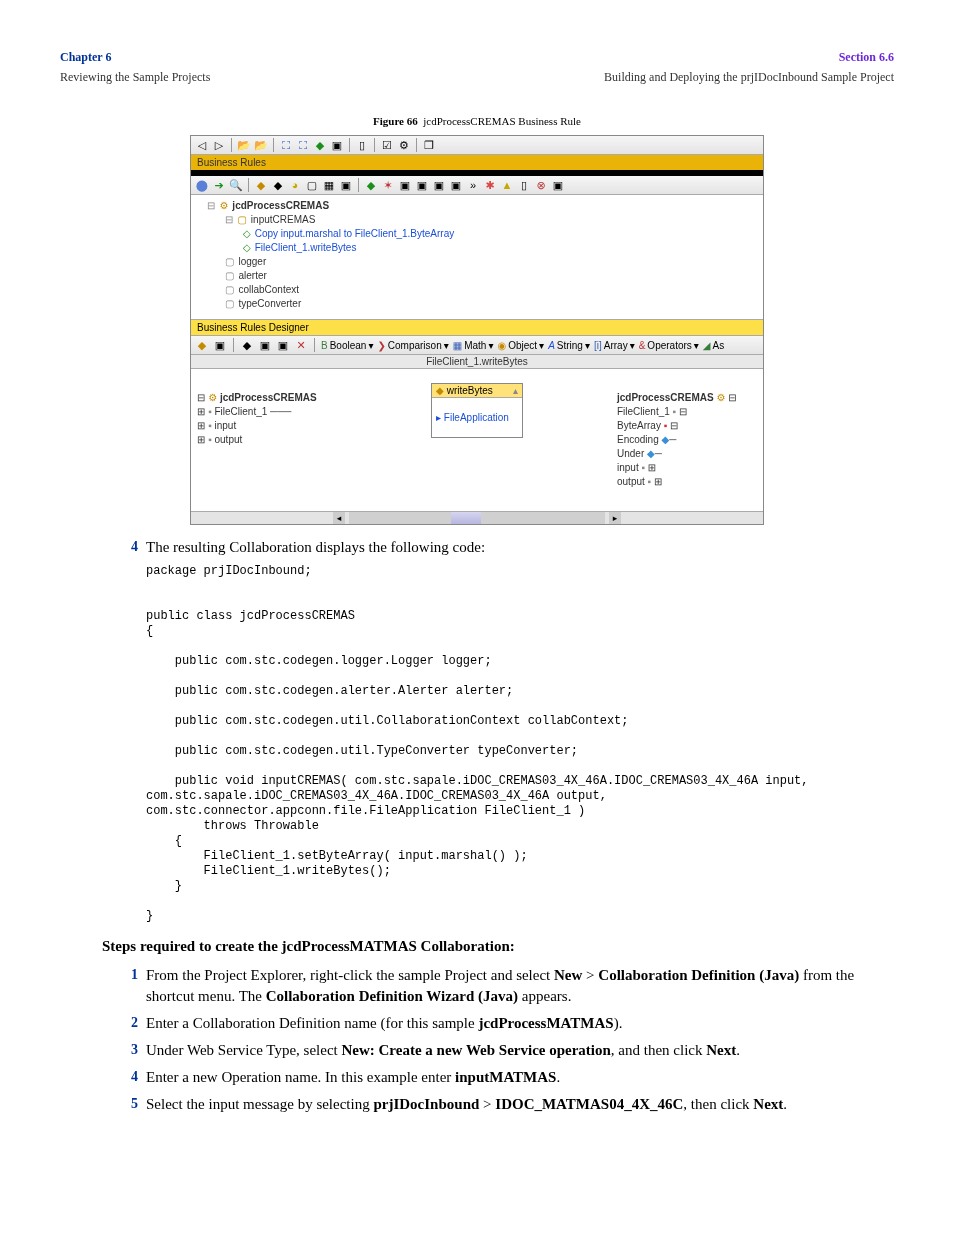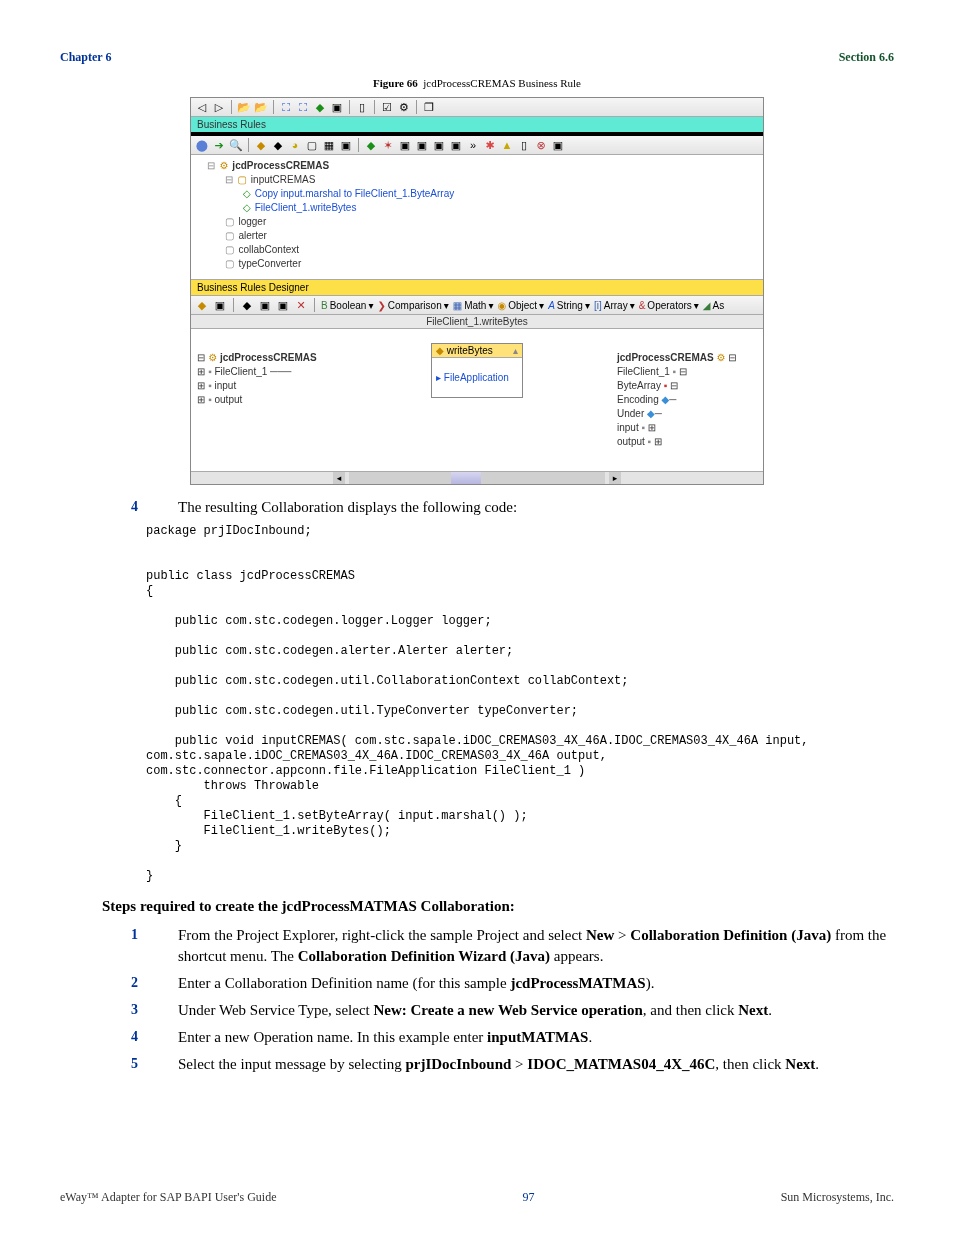--- a/index.html
+++ b/index.html
@@ -14,28 +14,28 @@
     width: 954px;
     min-height: 1235px;
     padding: 50px 60px 40px 60px;
     box-sizing: border-box;
     position: relative;
   }
   .header-row {
     display: flex;
     justify-content: space-between;
     font-size: 12px;
-    margin-bottom: 12px;
+    margin-bottom: 5px;
   }
   .header-left-title {
     color: #003399;
     font-weight: bold;
   }
   .header-right-title {
-    color: #14532d;
+    color: #6d28d9;
     font-weight: bold;
   }
   .header-sub {
     color: #333;
     font-size: 12px;
     display: flex;
     justify-content: space-between;
     border-bottom: none;
     margin-bottom: 30px;
   }
@@ -61,25 +61,25 @@
     background: linear-gradient(#f6f6f6,#e4e4e4);
     gap: 3px;
   }
   .tb-icon {
     width: 14px; height: 14px;
     display:inline-flex;align-items:center;justify-content:center;
     font-size:11px;
   }
   .tb-sep { width:1px;height:14px;background:#999;margin:0 2px;}
   .panel-title {
-    background:#5eead4;
+    background:#eab308;
     padding:2px 6px;
     font-size:10px;
     color:#333;
-    border-bottom:4px solid #000000;
+    border-bottom:6px solid #000000;
   }
   .tree-area {
     background:#fff;
     padding:4px 8px 8px 8px;
     min-height:80px;
     border-bottom:1px solid #aaa;
   }
   .tree-row { display:flex;align-items:center;gap:4px;color:#333;line-height:14px;}
   .tree-indent0{padding-left:8px;} .tree-indent1{padding-left:26px;} .tree-indent2{padding-left:44px;}
   .tree-link { color:#1a4fd6; }
@@ -128,21 +128,21 @@
     line-height: 1.4;
   }
   .step-num {
     color: #003399;
     font-weight: bold;
     width: 22px;
     flex: none;
     text-align: right;
     padding-right: 8px;
   }
-  .step-text { flex: 1; font-size: 15px; margin-left: 32px; }
+  .step-text { flex: 1; font-size: 15px; }
   .code-block {
     font-family: "Courier New", monospace;
     font-size: 12px;
     white-space: pre;
     margin: 4px 0 12px 86px;
     line-height: 1.25;
   }
   .section-sub {
     font-weight: bold;
     font-size: 15px;
@@ -155,20 +155,24 @@
   }
 </style>
 </head>
 <body>
 
 <div class="page">
 
   <div class="header-row">
     <span class="header-left-title">Chapter 6</span>
     <span class="header-right-title">Section 6.6</span>
+  </div>
+  <div class="header-sub">
+    <span>Reviewing the Sample Projects</span>
+    <span>Building and Deploying the prjIDocInbound Sample Project</span>
   </div>
 
   <div class="figure-caption">
     <b>Figure 66</b>&nbsp;&nbsp;<span>jcdProcessCREMAS Business Rule</span>
   </div>
 
   <div class="screenshot">
     <div class="toolbar1">
       <span class="tb-icon">◁</span>
       <span class="tb-icon">▷</span>
@@ -364,19 +368,14 @@
   </div>
   <div class="step-row">
     <div class="step-num">4</div>
     <div class="step-text"><span>Enter a new Operation name. In this example enter </span><b>inputMATMAS</b><span>.</span></div>
   </div>
   <div class="step-row">
     <div class="step-num">5</div>
     <div class="step-text"><span>Select the input message by selecting </span><b>prjIDocInbound</b><span> &gt; </span><b>IDOC_MATMAS04_4X_46C</b><span>, then click </span><b>Next</b><span>.</span></div>
   </div>
 
-  <div class="footer-row">
-    <span>eWay™ Adapter for SAP BAPI User's Guide</span>
-    <span style="color:#003399">97</span>
-    <span>Sun Microsystems, Inc.</span>
-  </div>
 
 </div>
 
 </body></html>

